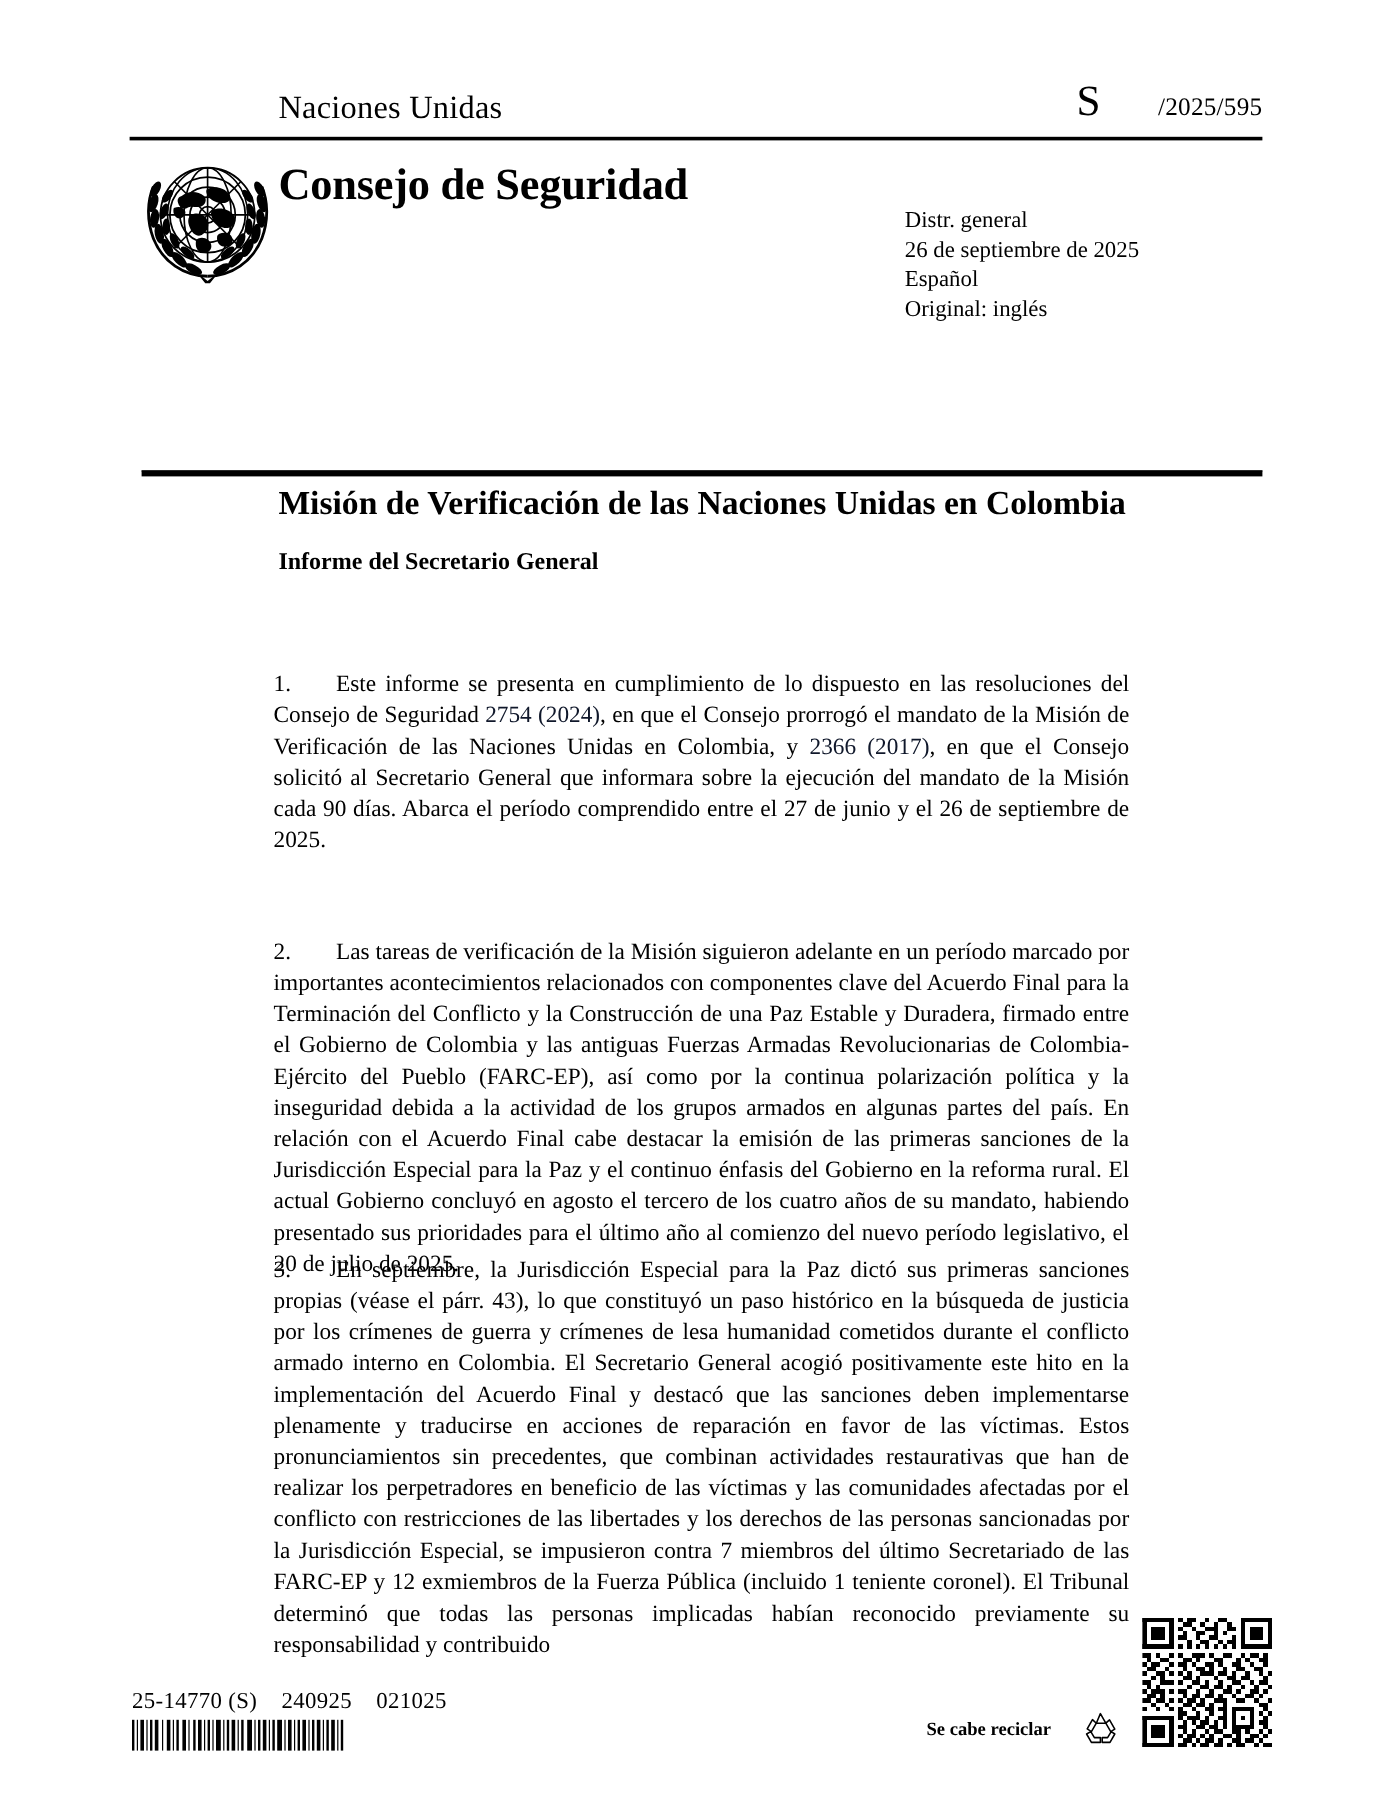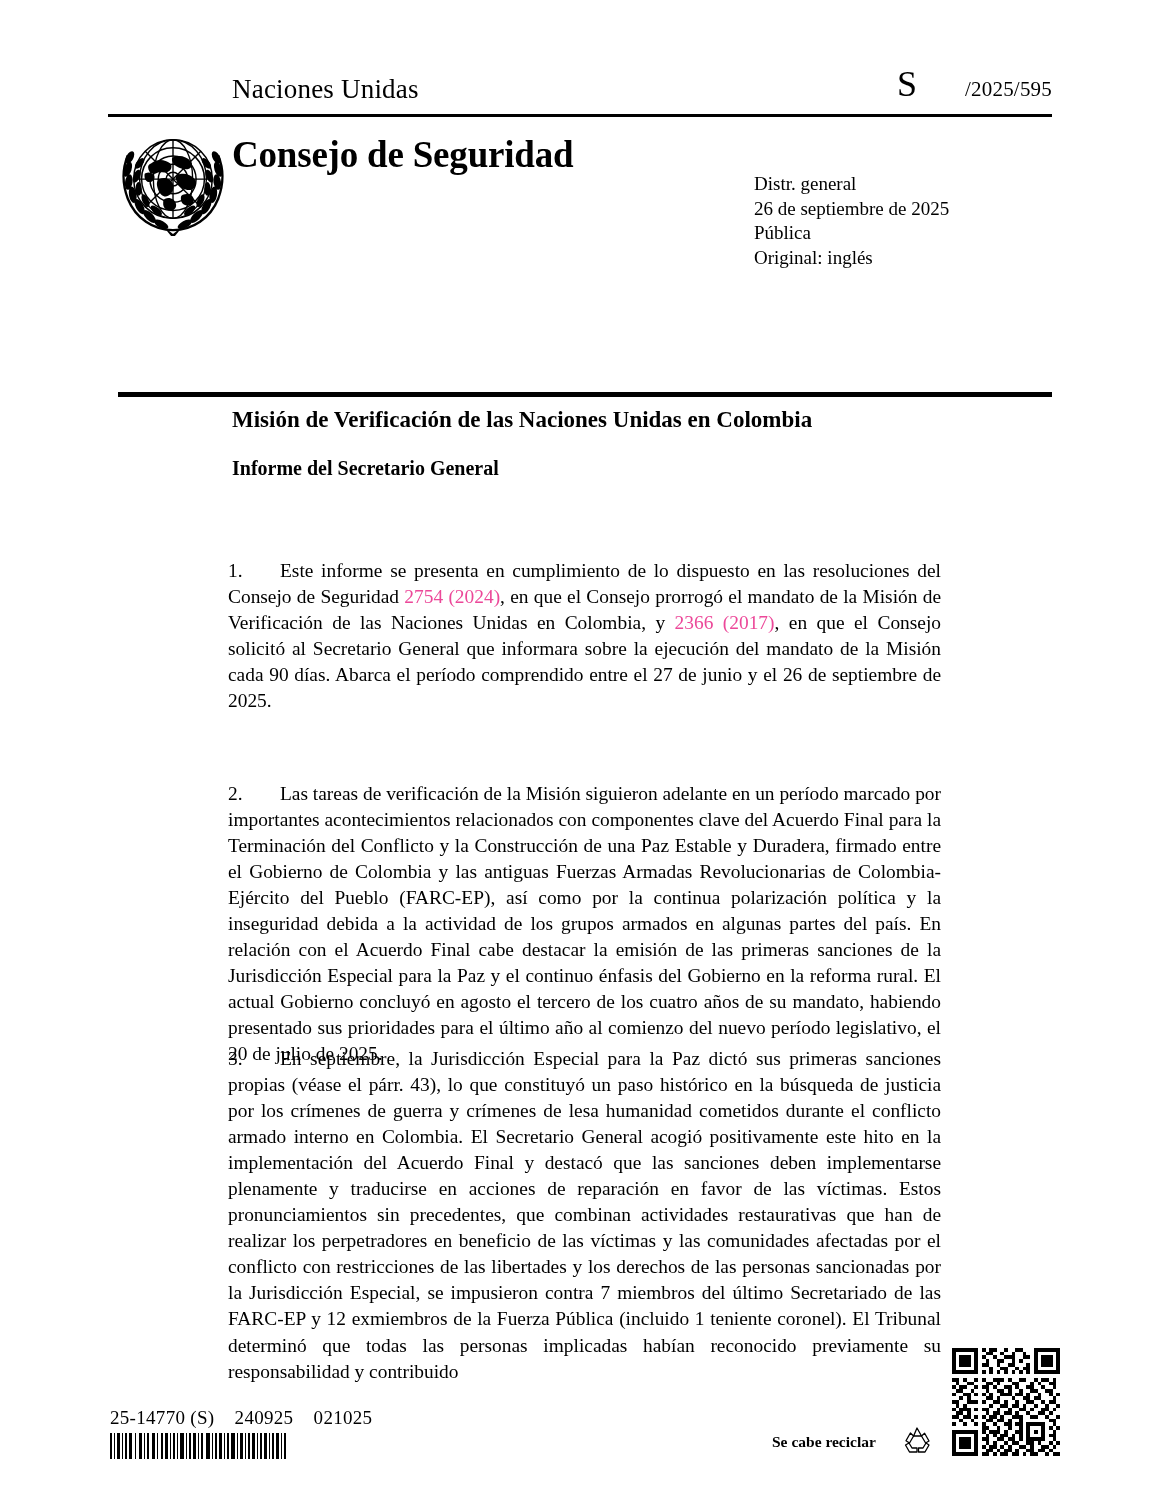--- a/index.html
+++ b/index.html
@@ -105,21 +105,21 @@
     width: 934px;
     height: 4px;
     background: #000;
     border-top: 1px solid #000;
   }
   .mission-title {
     position: absolute;
     left: 232px;
     top: 405px;
     width: 800px;
-    font-size: 23px;
+    font-size: 28px;
     font-weight: bold;
     line-height: 30px;
   }
   .report-sub {
     position: absolute;
     left: 232px;
     top: 455px;
     width: 800px;
     font-size: 20px;
     font-weight: bold;
@@ -149,21 +149,21 @@
     line-height: 26.05px;
     text-align: justify;
     text-justify: inter-word;
     hyphens: none;
   }
   .para .pnum {
     display: inline-block;
     width: 52px;
   }
   a.reslink, .reslink {
-    color: #ec4899;
+    color: #0f172a;
     text-decoration: none;
   }
 
   
   .jobno {
     position: absolute;
     left: 110px;
     top: 1407px;
     font-size: 19px;
     letter-spacing: 0.3px;
@@ -282,21 +282,21 @@
         </g>
       </g>
     </svg>
   </div>
 
   <div class="organ-title">Consejo de Seguridad</div>
 
   <div class="distr">
     <div>Distr. general</div>
     <div>26 de septiembre de 2025</div>
-    <div>Pública</div>
+    <div>Español</div>
     <div>Original: inglés</div>
   </div>
 
   <div class="title-rule"></div>
   <div class="mission-title">Misión de Verificación de las Naciones Unidas en Colombia</div>
   <div class="report-sub">Informe del Secretario General</div>
 
 
   <div class="para" style="top:558px;">
     <span class="pnum">1.</span><span>Este informe se presenta en cumplimiento de lo dispuesto en las resoluciones del Consejo de Seguridad </span><span class="reslink">2754 (2024)</span><span>, en que el Consejo prorrogó el mandato de la Misión de Verificación de las Naciones Unidas en Colombia, y </span><span class="reslink">2366 (2017)</span><span>, en que el Consejo solicitó al Secretario General que informara sobre la ejecución del mandato de la Misión cada 90 días. Abarca el período comprendido entre el 27 de junio y el 26 de septiembre de 2025.</span>

